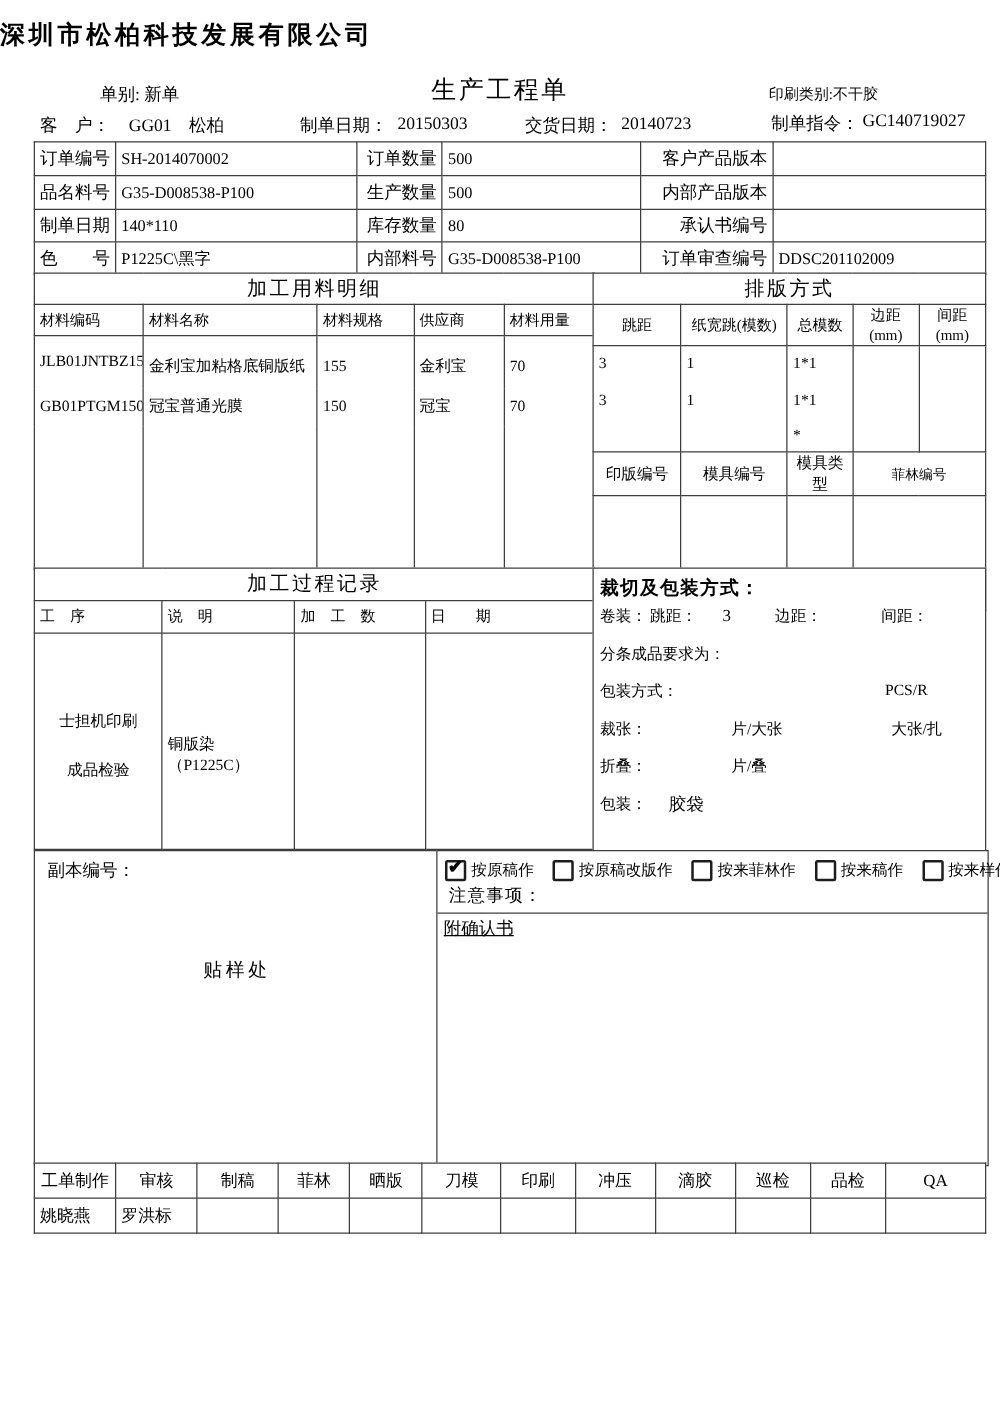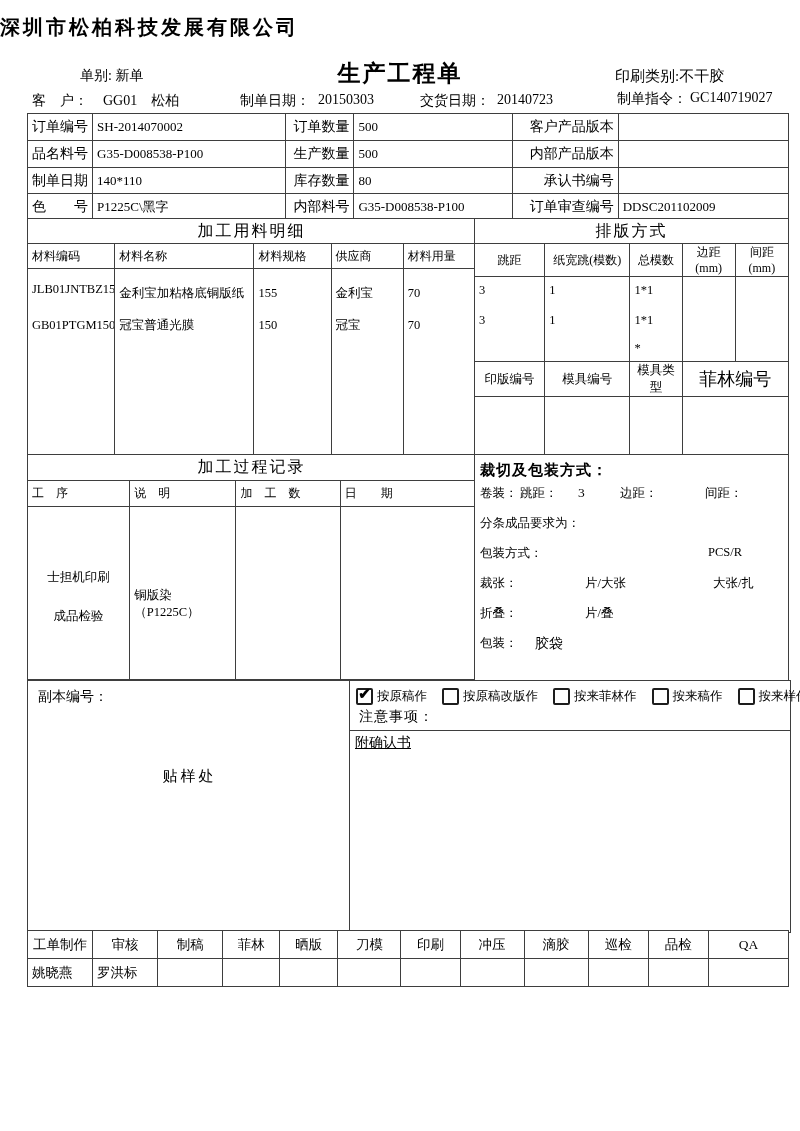--- a/index.html
+++ b/index.html
@@ -1,22 +1,22 @@
 <!DOCTYPE html>
 <html><head>
 <meta charset="utf-8">
 <style>
   html,body{margin:0;padding:0;background:#ffffff;}
   .page{position:relative;width:800px;height:1131px;background:#fff;color:#000;
         font-family:"Liberation Serif", serif;overflow:hidden;}
   .abs{position:absolute;}
   .company{top:14px;left:0;right:0;font-size:20px;font-weight:bold;letter-spacing:3px;}
-  .doc-title{top:58px;left:0;right:0;text-align:center;font-size:23px;font-weight:bold;letter-spacing:2px;}
+  .doc-title{top:58px;left:0;right:0;text-align:center;font-size:20px;font-weight:normal;letter-spacing:2px;}
   .order-class{top:67px;left:80px;font-size:14px;}
-  .print-type{top:67px;left:615px;font-size:15px;}
+  .print-type{top:67px;left:615px;font-size:12px;}
   .cust-row{top:92px;left:32px;width:760px;height:20px;font-size:14px;}
   .cust-row span{position:absolute;white-space:nowrap;}
 
   table.t{position:absolute;border-collapse:collapse;table-layout:fixed;background:#fff;}
   table.t td{border:1px solid #3e3e3e;padding:0 4px;overflow:hidden;vertical-align:middle;}
   td.ttl{text-align:center;font-size:16px;letter-spacing:2px;}
   td.hd{text-align:left;font-size:12px;}
   td.hd2{text-align:center;font-size:12px;padding:0 1px;letter-spacing:0;}
   td.lab{font-size:14px;text-align:right;}
   td.val{font-size:13px;}
@@ -204,21 +204,21 @@
       <td class="ldat">
         <div></div>
             <div></div>
             <div class="short"></div>
       </td>
     </tr>
     <tr style="height:26px">
       <td class="hd2" style="font-size:12.5px">印版编号</td>
       <td class="hd2" style="font-size:12.5px">模具编号</td>
       <td class="hd2" style="font-size:12.5px">模具类型</td>
-      <td class="hd2" style="font-size:18px" colspan="2">菲林编号</td>
+      <td class="hd2" style="font-size:11px" colspan="2">菲林编号</td>
     </tr>
     <tr style="height:92px">
       <td></td>
           <td></td>
           <td></td>
           <td colspan="2"></td>
     </tr>
   </tbody>
     </table>
 

